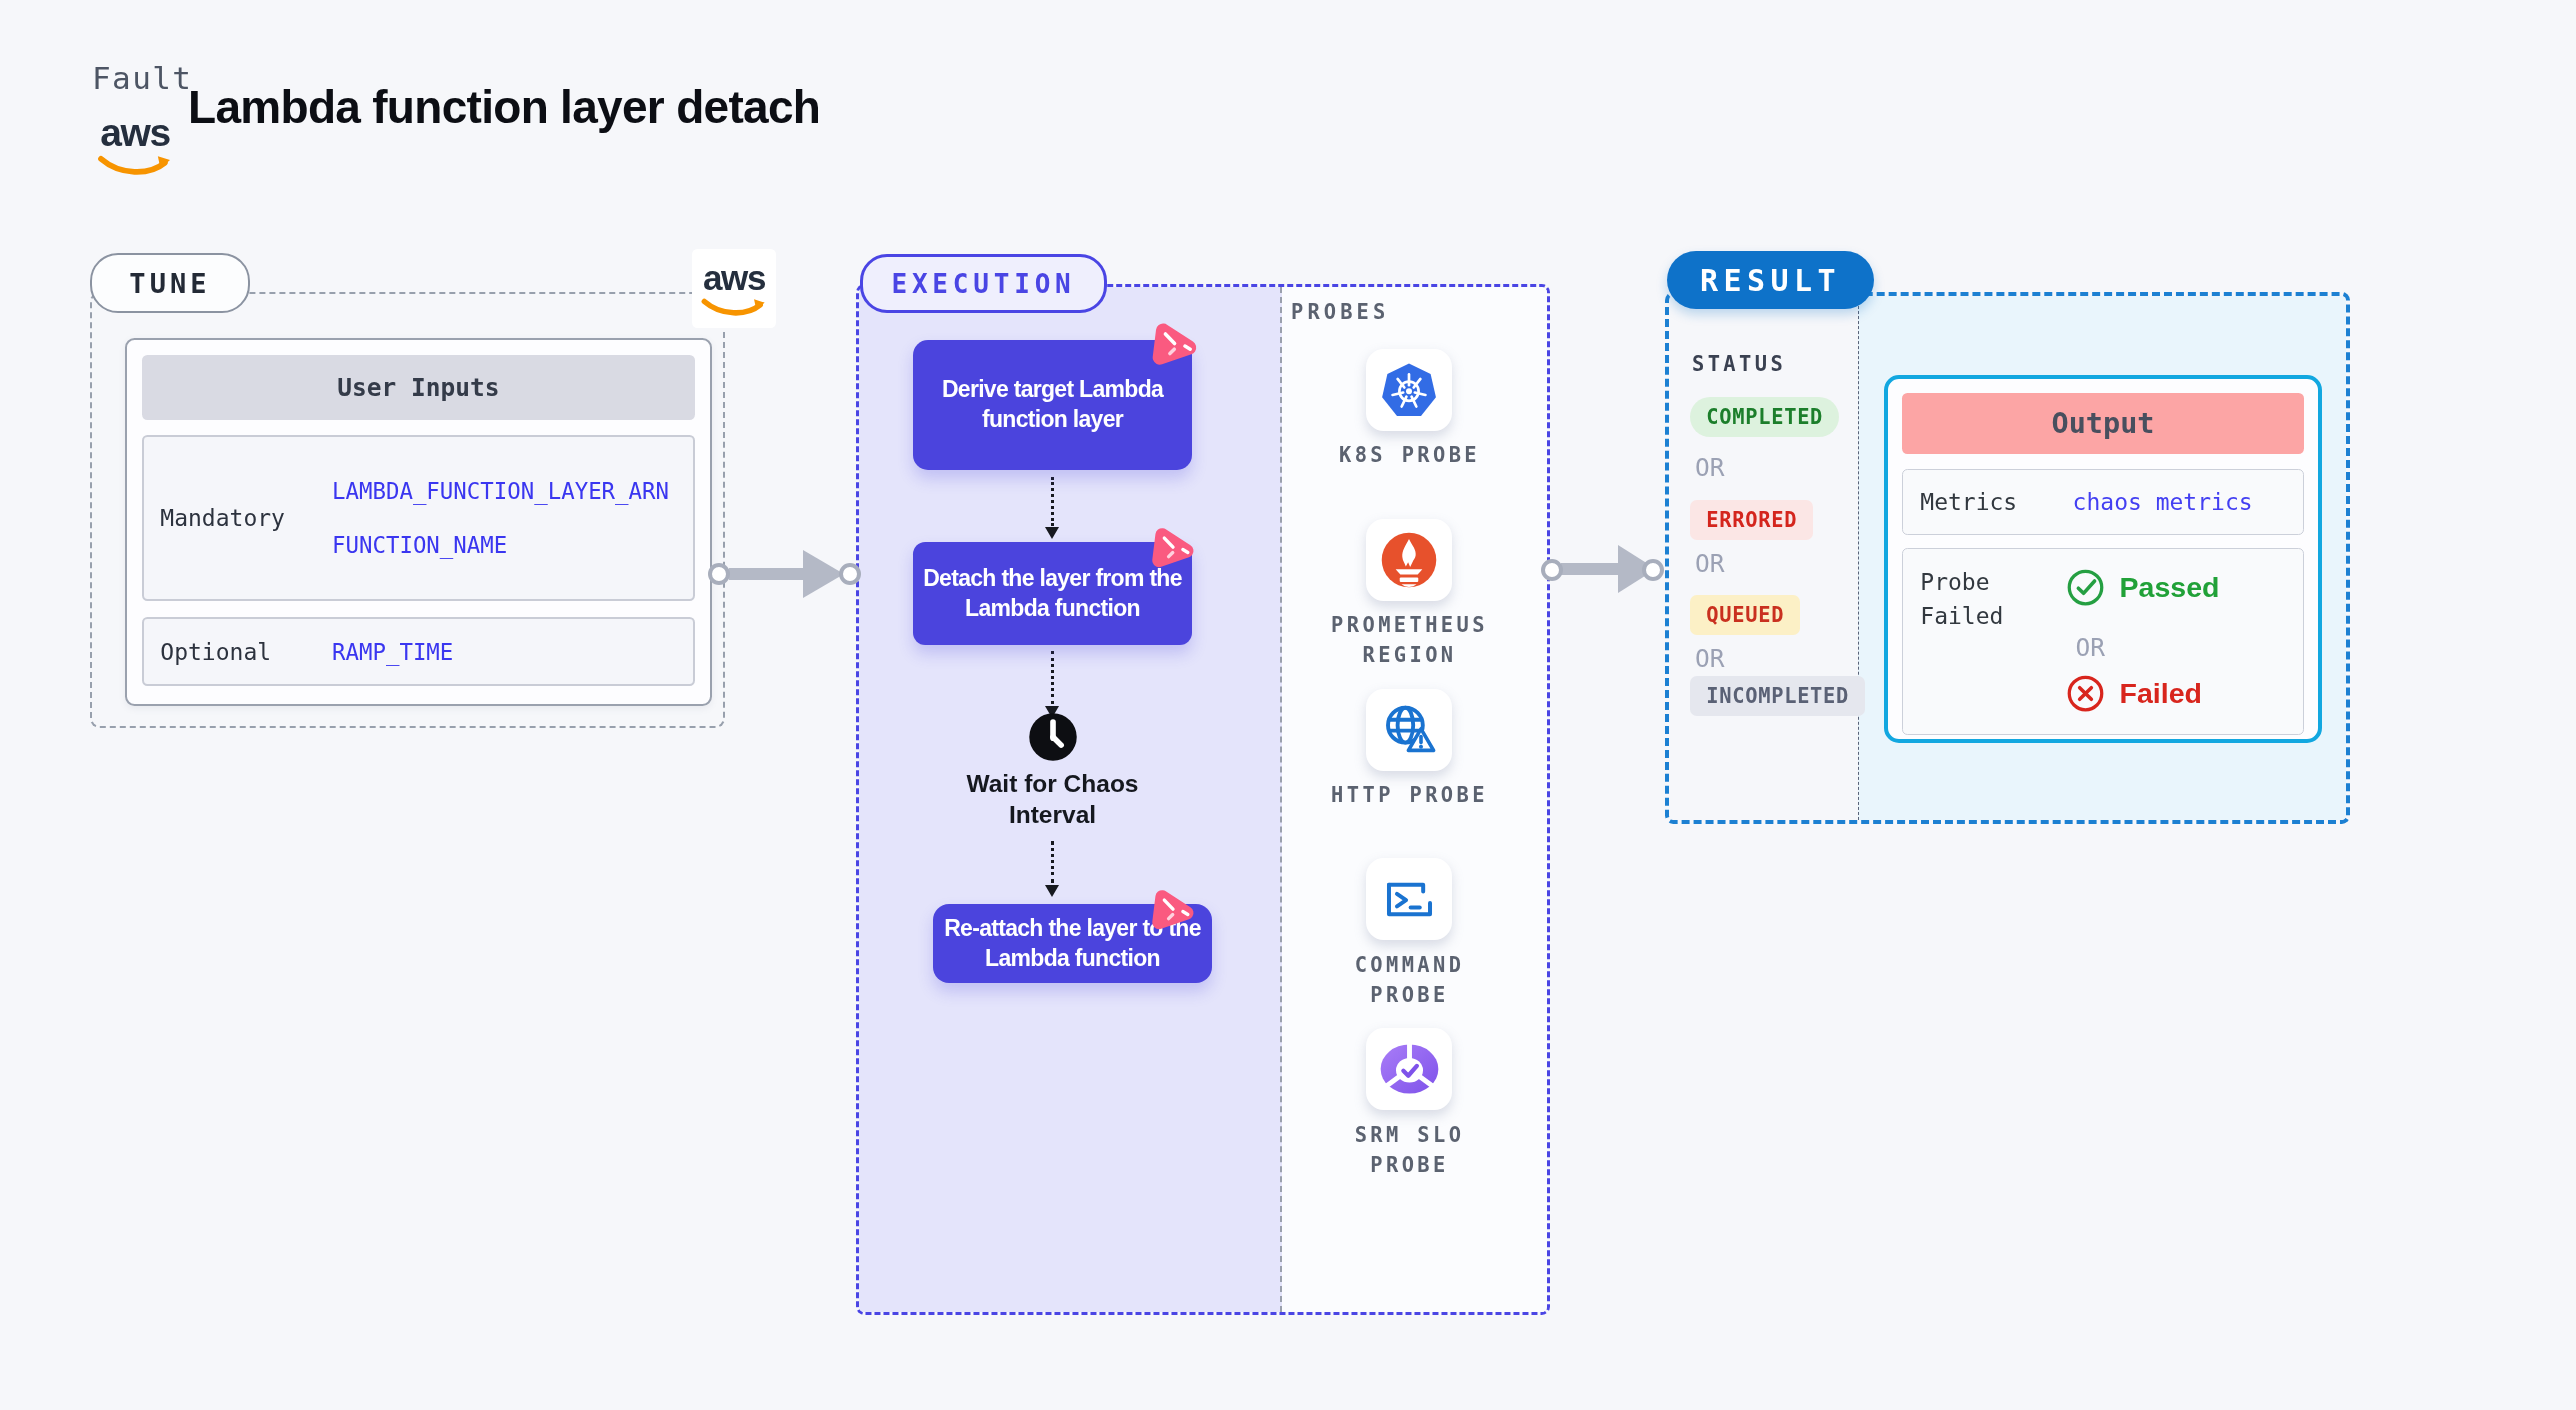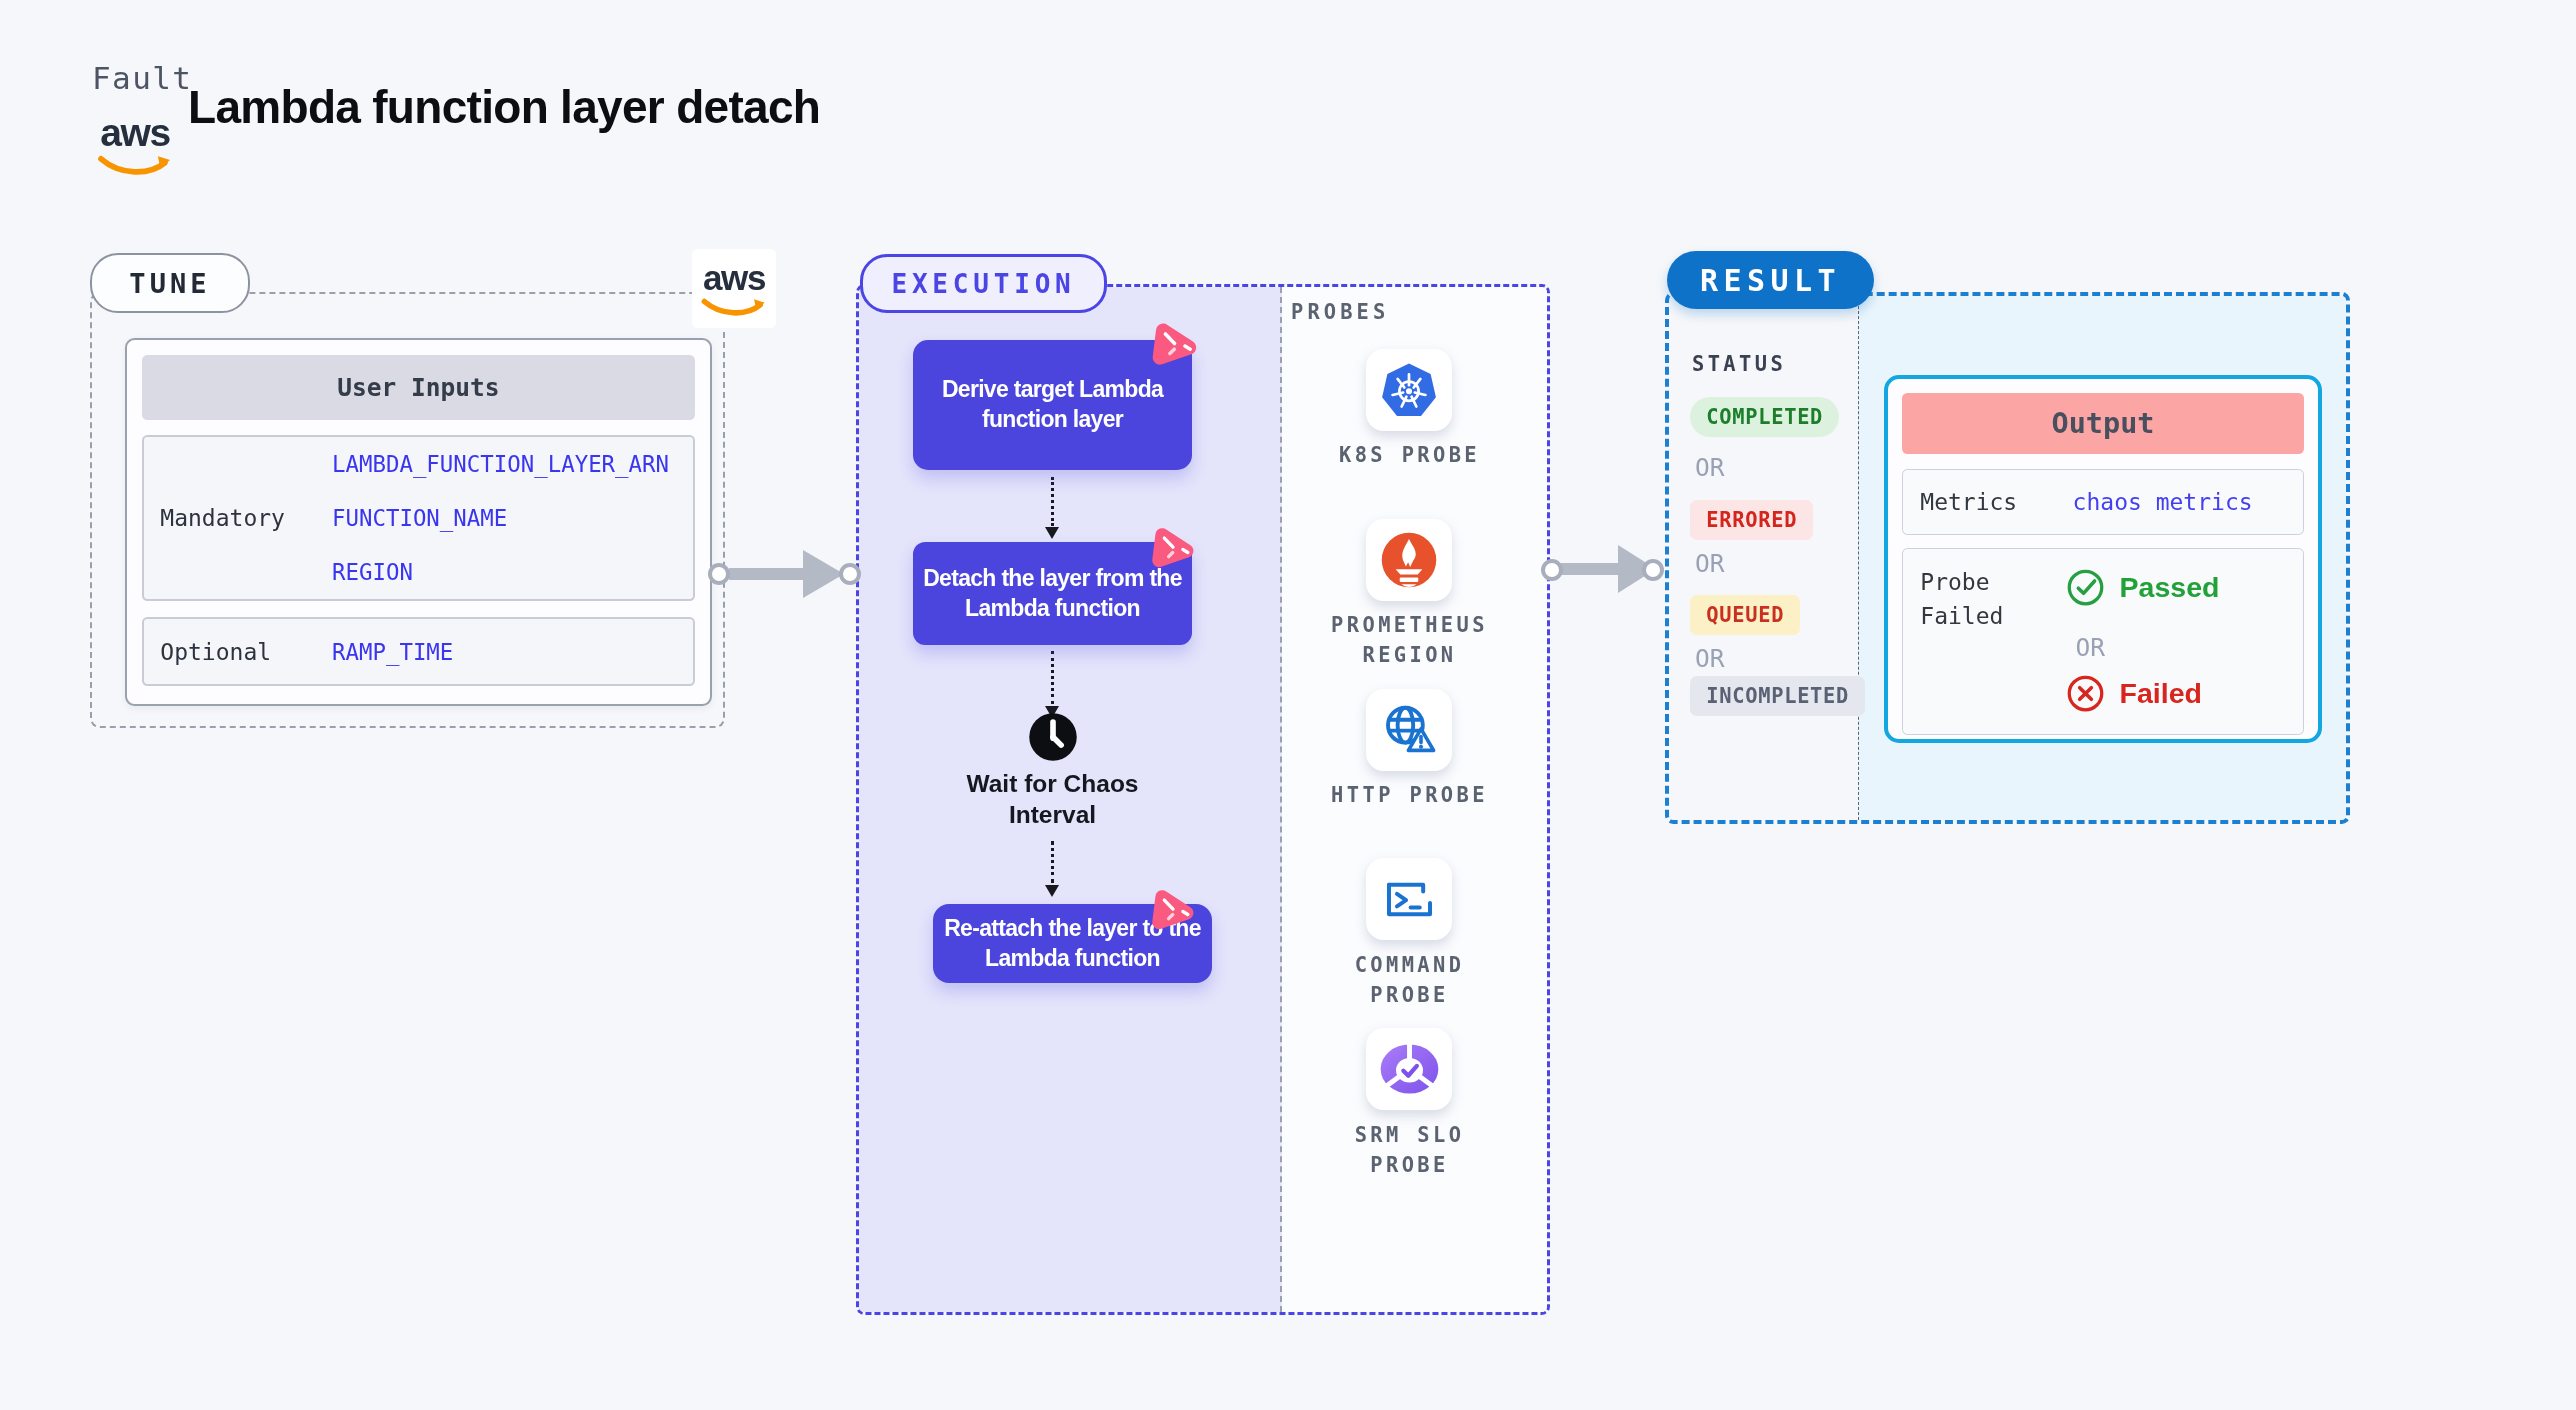--- a/index.html
+++ b/index.html
@@ -143,21 +143,20 @@
 
   <div class="inputs-card">
     <div class="ui-header">
       <span>User Inputs</span>
     </div>
     <div class="input-row" id="row-mandatory">
       <span class="row-label">Mandatory</span>
       <div class="row-values">
         <div>LAMBDA_FUNCTION_LAYER_ARN</div>
         <div>FUNCTION_NAME</div>
-        <div>REGION</div>
       </div>
     </div>
     <div class="input-row" id="row-optional">
       <span class="row-label">Optional</span>
       <div class="row-values">
         <div>RAMP_TIME</div>
       </div>
     </div>
   </div>
 

